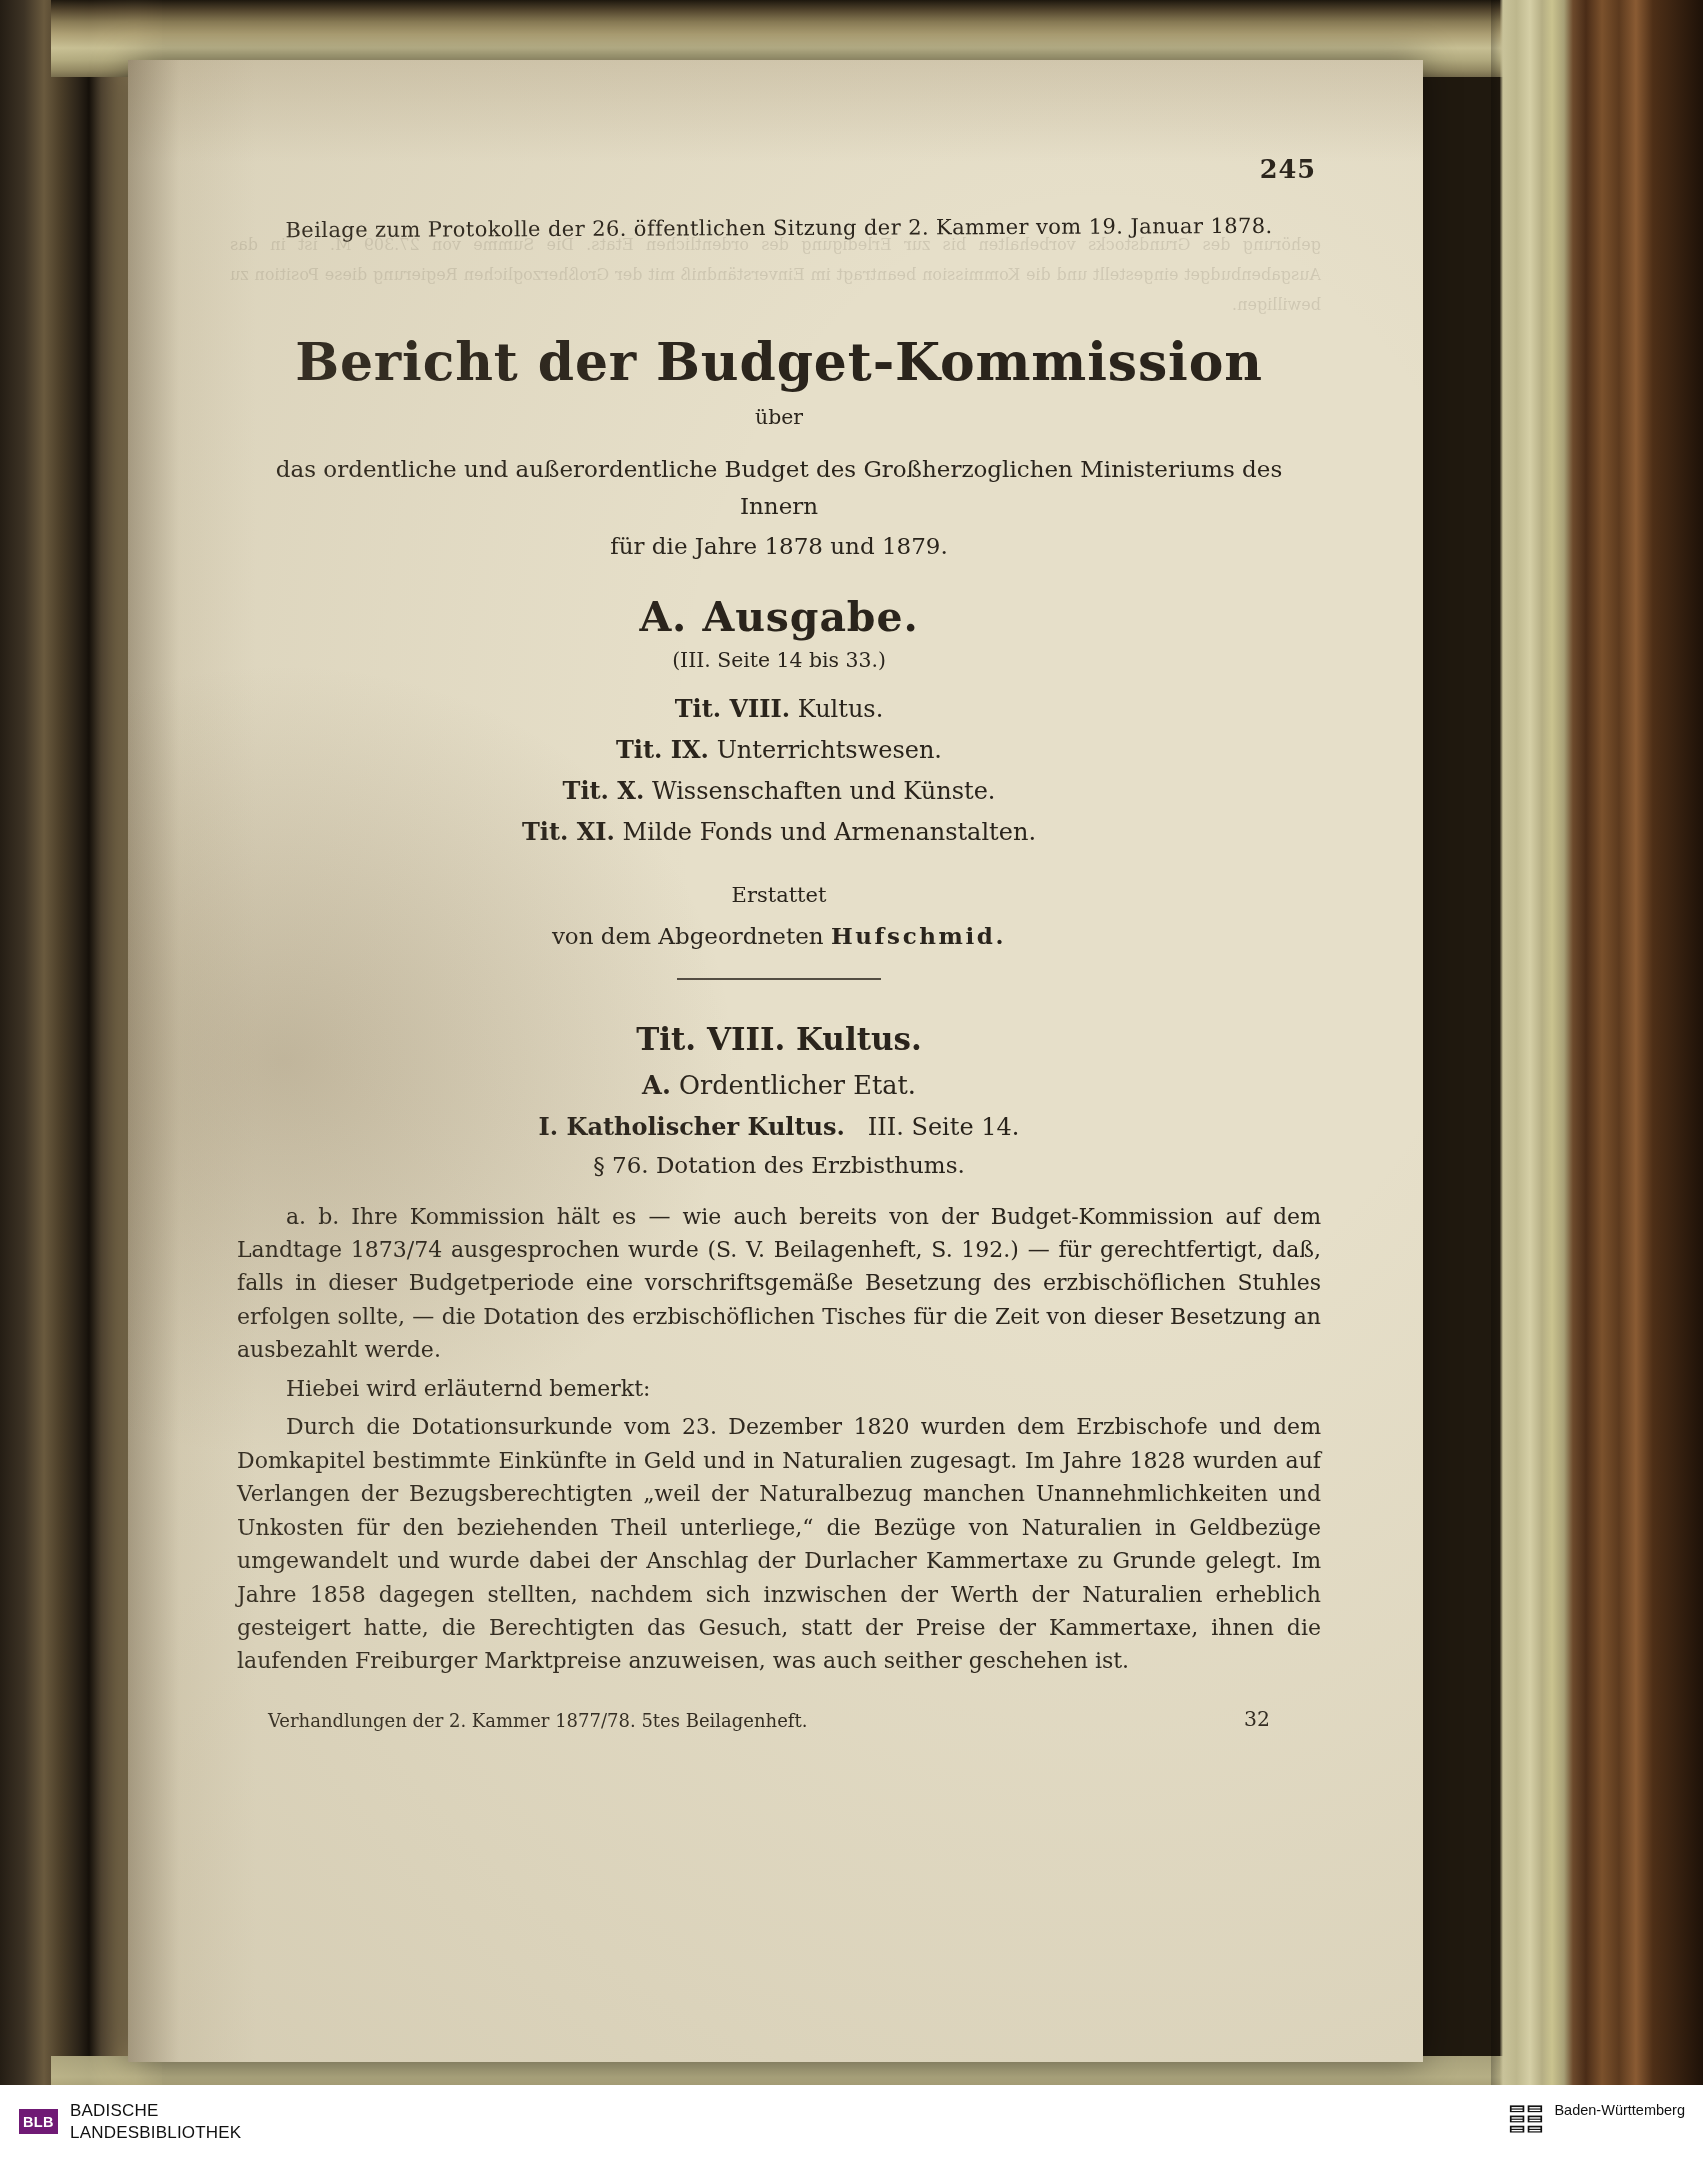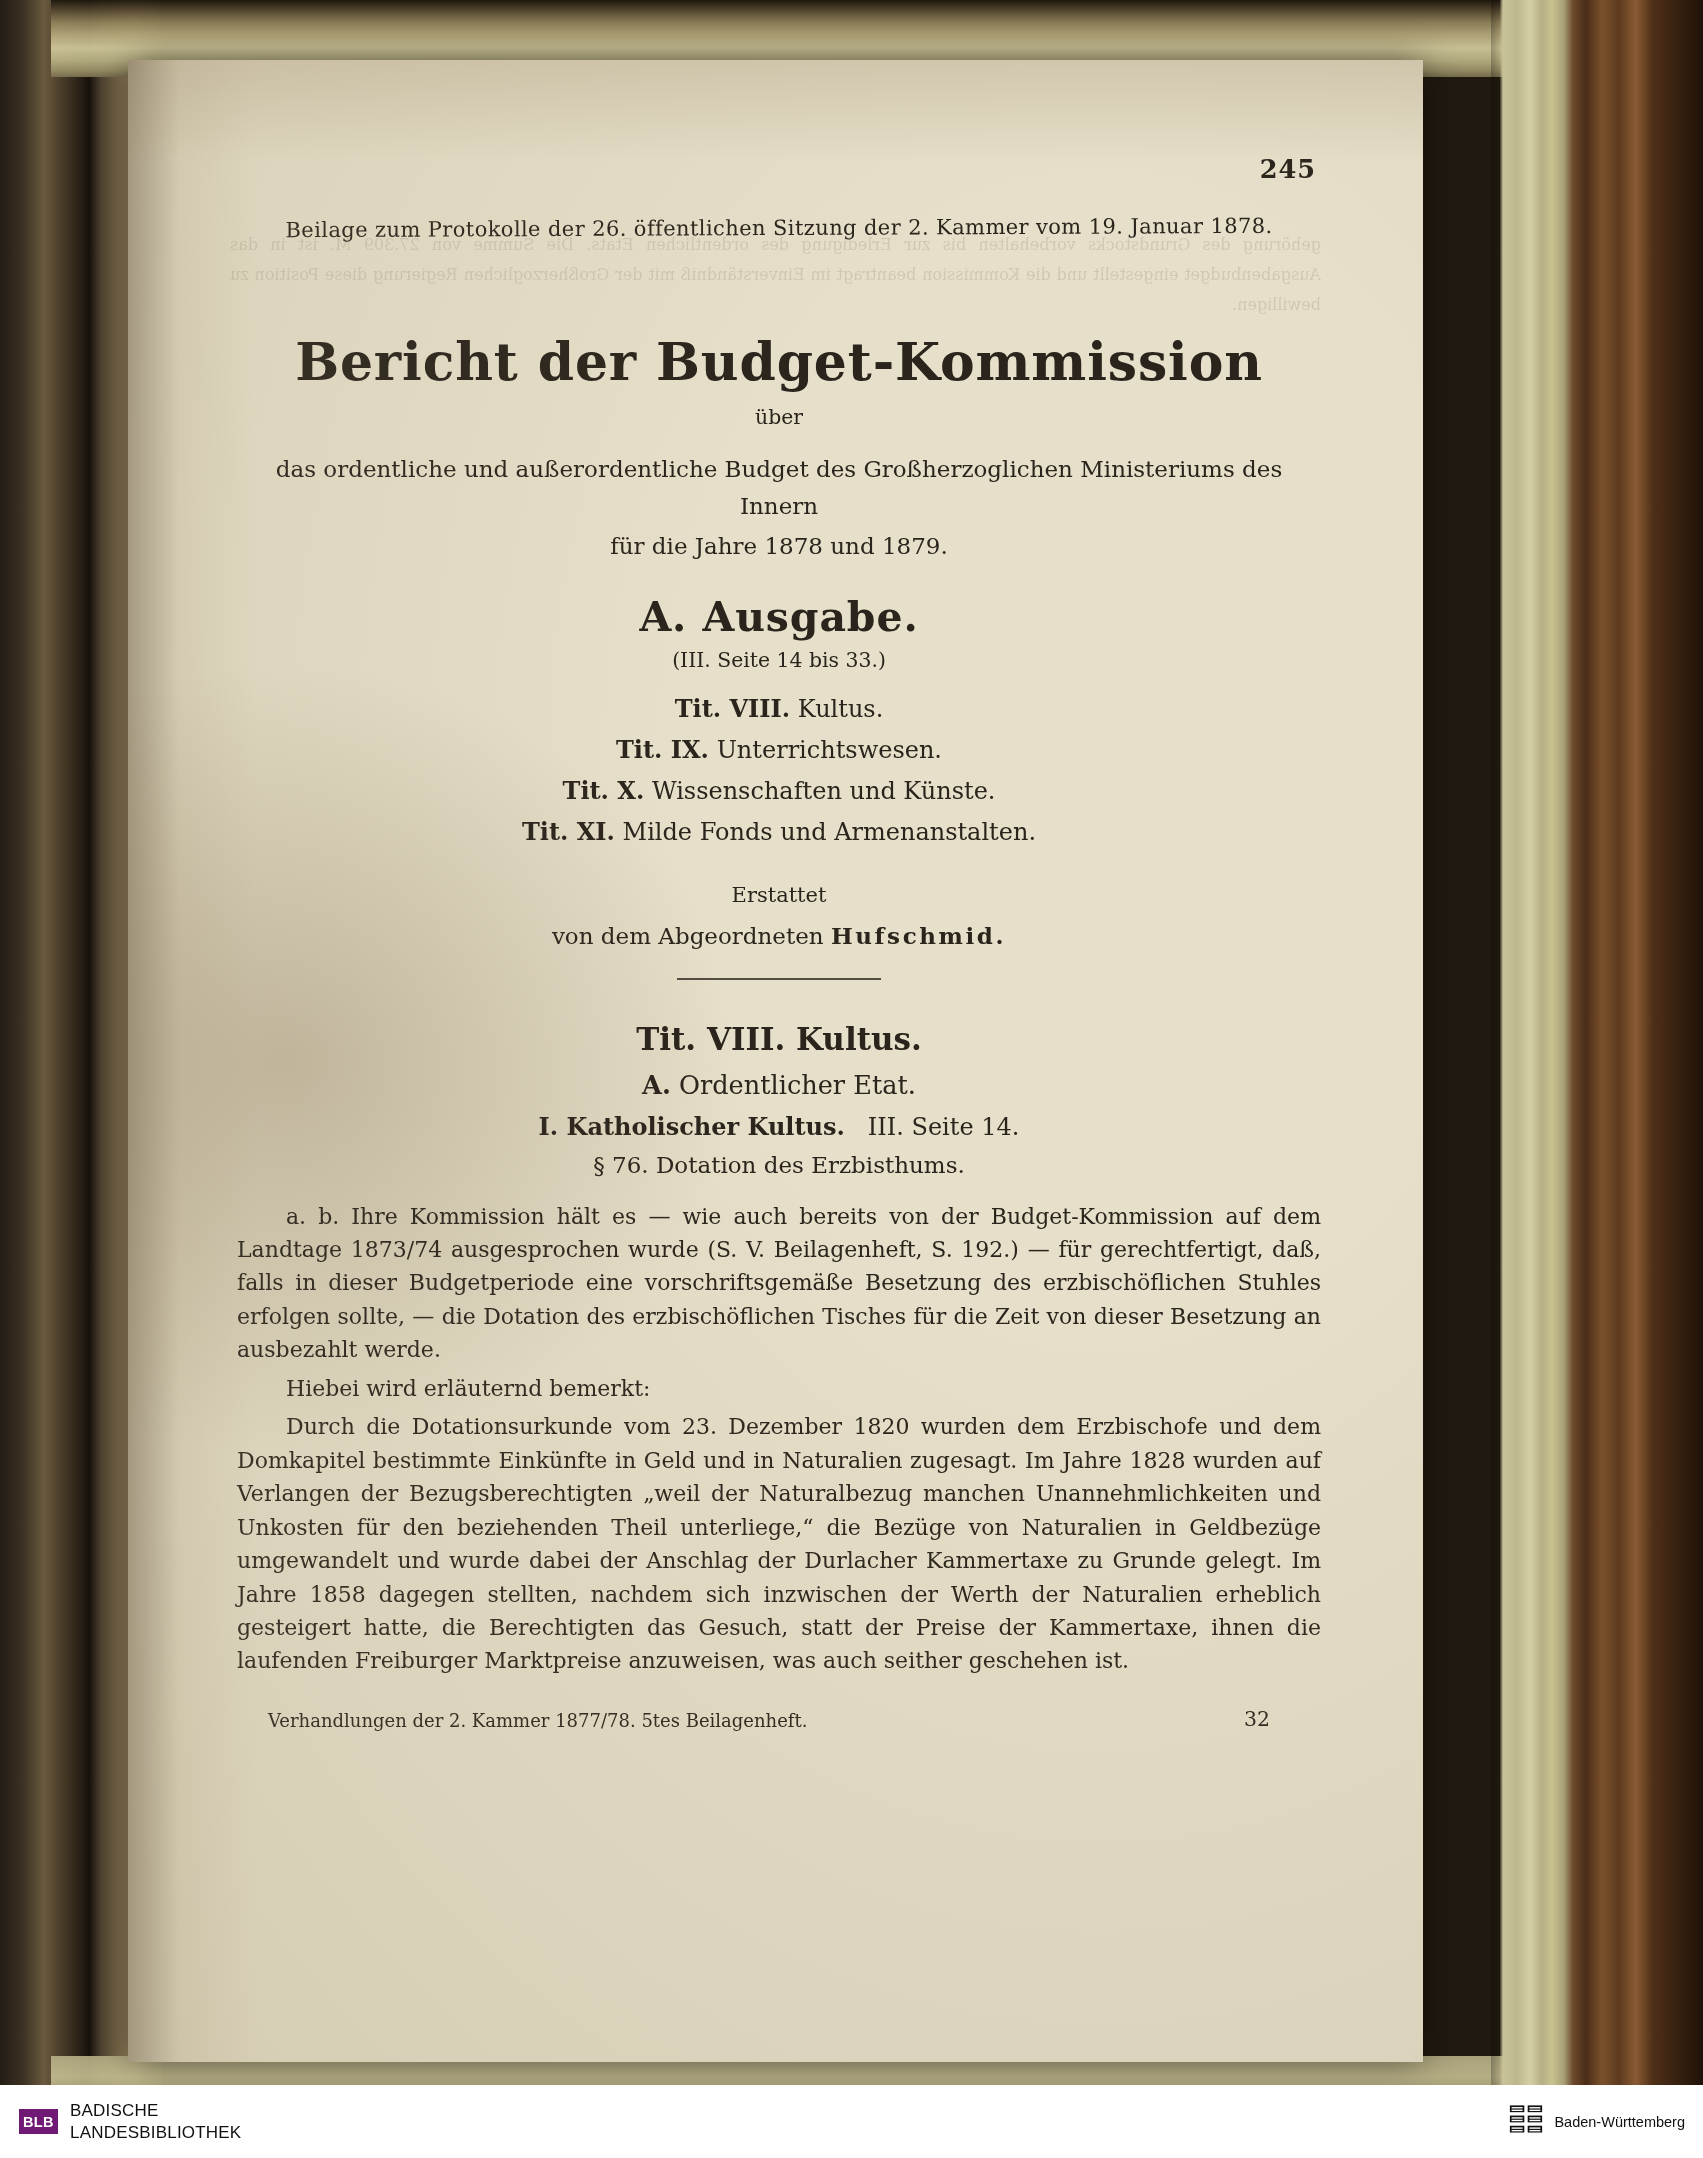--- a/index.html
+++ b/index.html
@@ -271,21 +271,21 @@
     display: flex; align-items: center; justify-content: center;
     letter-spacing: 0.4px;
   }
   .blb-text {
     font-family: "Liberation Sans", sans-serif;
     font-size: 17px;
     line-height: 1.25;
     color: #111;
     letter-spacing: 0.2px;
   }
-  .blb-right { display: flex; align-items: center; gap: 10px; }
+  .blb-right { display: flex; align-items: flex-start; gap: 10px; }
   .bw-label {
     font-family: "Liberation Sans", sans-serif;
     font-size: 14.5px;
     color: #111;
   }
   .bw-crest { width: 36px; height: 39px; }
 </style>
 </head>
 <body>
 

